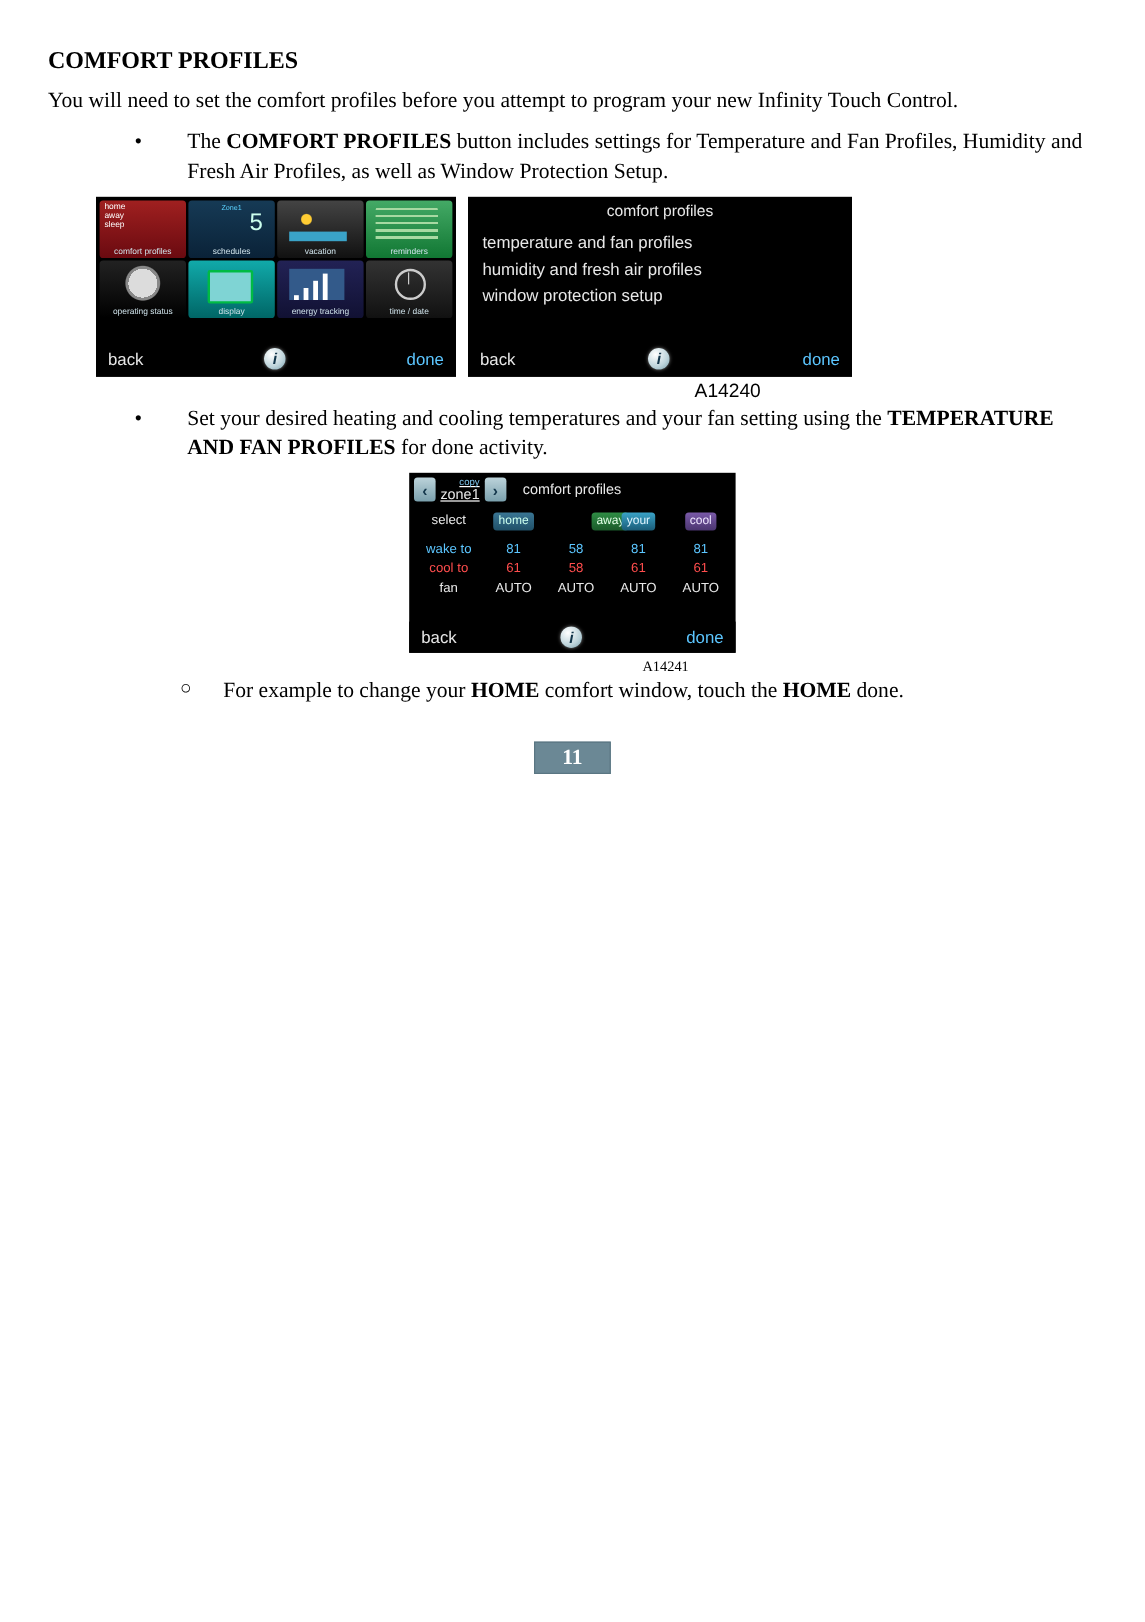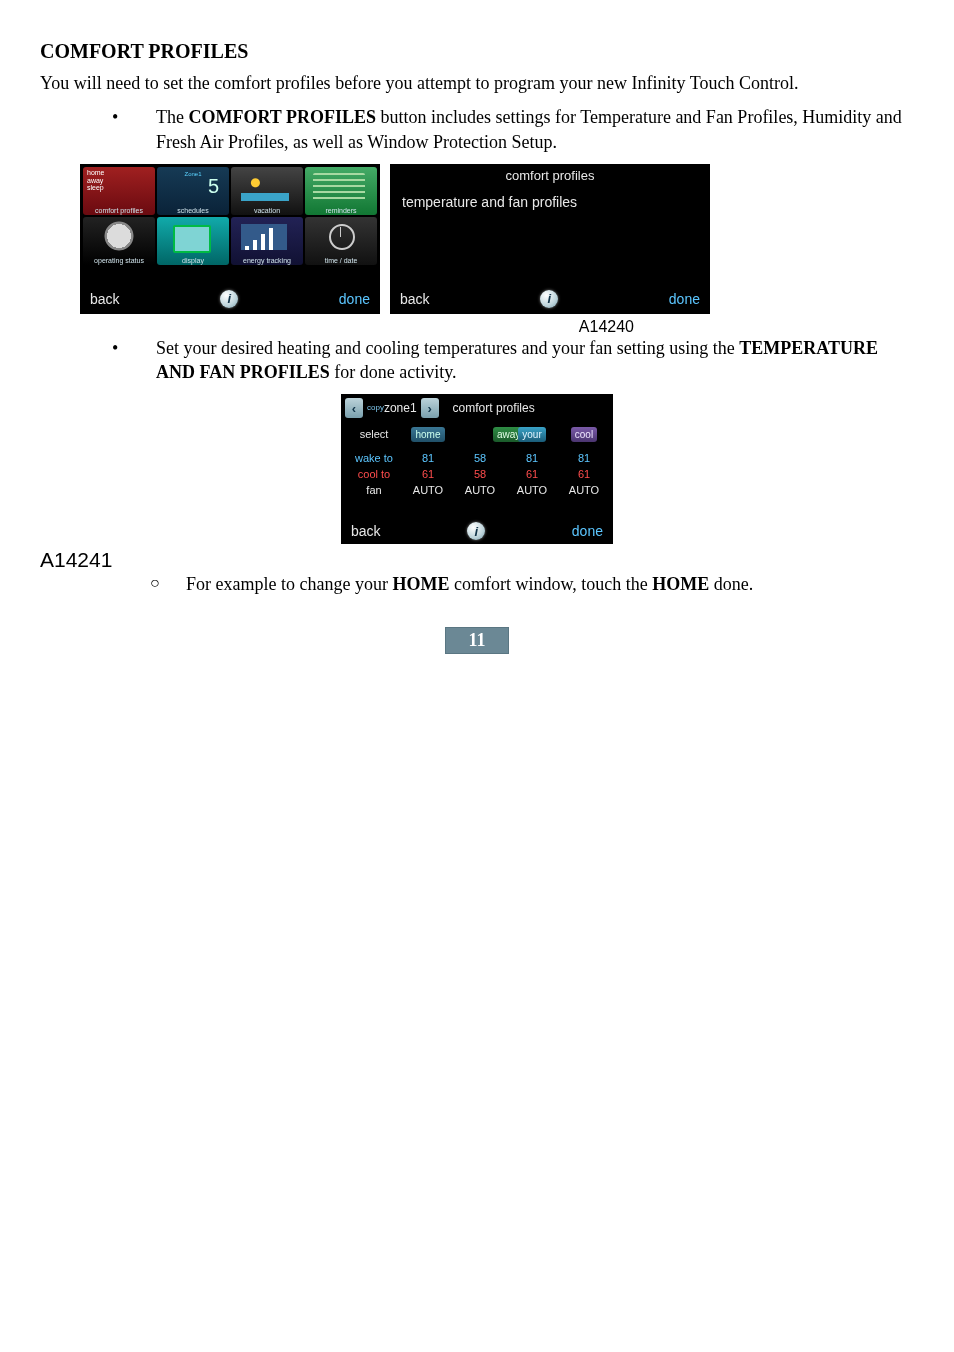--- a/index.html
+++ b/index.html
@@ -62,22 +62,23 @@
       gap: 10px;
       margin: 8px 0 4px 40px;
     }
     .fig-caption {
       text-align: right;
       font-size: 16px;
       font-family: Arial, Helvetica, sans-serif;
       margin-right: 280px;
     }
     .fig-caption2 {
-      font-size: 21px;
-      font-family: Liberation Sans, sans-serif;
+      text-align: right;
+      font-size: 12px;
+      font-family: Liberation Serif, serif;
       margin-right: 340px;
       margin-top: 4px;
     }
 
     
     .panel {
       position: relative;
       font-family: Arial, Helvetica, sans-serif;
       background: #000;
       color: #fff;
@@ -207,23 +208,25 @@
     }
     .chev-box {
       width: 18px; height: 20px;
       background: linear-gradient(#bcd3da,#7aa0ad);
       border-radius: 3px;
       display: flex; align-items: center; justify-content: center;
       color: #12354a; font-size: 13px; font-weight: bold;
     }
     .cp-zone {
       display: flex;
-      align-items: center;
+      flex-direction: column;
+      align-items: flex-end;
       line-height: 1;
       flex: 0 0 auto;
+      text-decoration: underline;
     }
     .cp-zone .copy { font-size: 8px; color: #7fc7ee; }
     .cp-zone .zone { font-size: 12px; color: #e8e8e8; }
     .cp-cplabel { margin-left: 10px; font-size: 12px; color: #e8e8e8; }
     .cp-row {
       display: grid;
       grid-template-columns: 50px 46px 46px 46px 46px;
       column-gap: 6px;
       font-size: 11px;
       padding: 2px 8px;
@@ -319,20 +322,22 @@
       <span class="back">back</span>
       <span class="info-icon">i</span>
       <span class="done">done</span>
     </div>
   </div>
 
   <div class="panel panel-right">
     <div class="right-title">comfort profiles</div>
     <div class="right-list">
       <div>temperature and fan profiles</div>
+      <div>humidity and fresh air profiles</div>
+      <div>window protection setup</div>
     </div>
     <div class="panel-footer">
       <span class="back">back</span>
       <span class="info-icon">i</span>
       <span class="done">done</span>
     </div>
   </div>
 </div>
 <div class="fig-caption">A14240</div>
 

